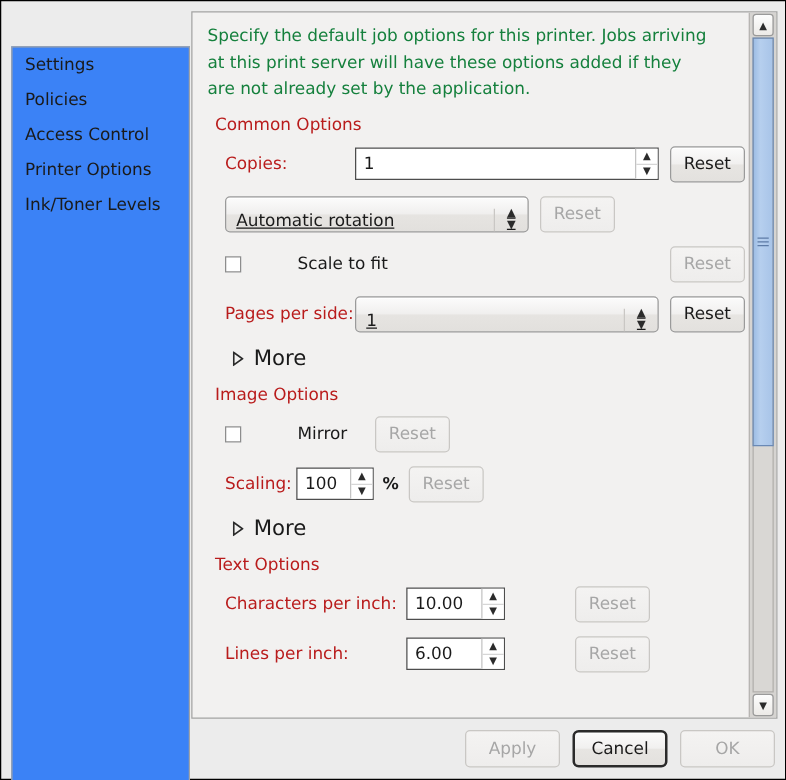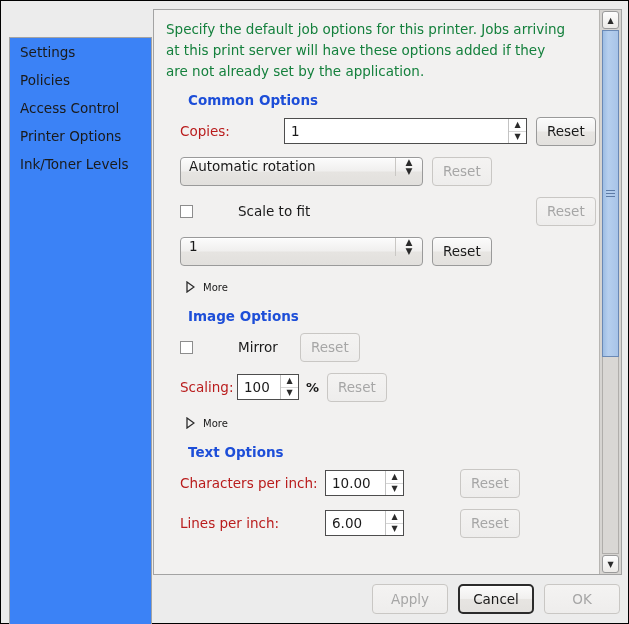--- a/index.html
+++ b/index.html
@@ -70,24 +70,24 @@
     padding: 9px 0 0 12px;
     box-sizing: border-box;
   }
   .intro {
     font-size: 13.5px;
     line-height: 21px;
     color: #15803d;
     width: 400px;
   }
   .section-head {
-    font-weight: bold;
-    font-size: 13.5px;
-    margin: 10px 0 8px 22px;
-    color: #1d4ed8;
+    font-weight: normal;
+    font-size: 13.5px;
+    margin: 10px 0 8px 6px;
+    color: #b91c1c;
   }
 
   
   .row {
     display: flex;
     align-items: center;
     height: 30px;
     margin-bottom: 10px;
     padding-left: 14px;
   }
@@ -130,27 +130,28 @@
     justify-content: center;
     font-size: 8px;
     line-height: 1;
     color: #2b2b2b;
   }
   .spin .arrows span:first-child { border-bottom: 1px solid #d6d6d6; }
 
   
   .combo {
     display: inline-flex;
-    align-items: flex-start;
+    align-items: flex-end;
     height: 29px;
     box-sizing: border-box;
     background: linear-gradient(to bottom, #fcfcfc 0%, #f0efee 48%, #e6e4e1 52%, #e2e0dd 100%);
     border: 1px solid #9a9a9a;
     border-radius: 4px;
     box-shadow: inset 0 1px 0 #ffffff;
+    text-decoration: underline;
   }
   .combo .ctext {
     flex: 1 1 auto;
     padding-left: 8px;
     font-size: 13.5px;
     color: #1a1a1a;
     white-space: nowrap;
     overflow: hidden;
   }
   .combo .carrow {
@@ -216,21 +217,21 @@
   }
   .more .tri {
     width: 0; height: 0;
     border-left: 8px solid transparent;
     border-top: 6px solid transparent;
     border-bottom: 6px solid transparent;
     position: relative;
     margin-right: 9px;
   }
   .more .tri svg { position: absolute; left: -8px; top: -6px; }
-  .more .mlabel { font-size: 10px; }
+  .more .mlabel { font-size: 17px; }
 
   .pct { font-size: 13px; margin: 0 8px 0 7px; font-weight: bold;}
 
   
   .vscroll {
     position: absolute;
     right: 0px;
     top: 0px;
     width: 22px;
     height: 564px;
@@ -356,20 +357,21 @@
 
       <div class="row">
         <div class="check" style="width:347px">
           <span class="box"></span>
           <span class="clabel">Scale to fit</span>
         </div>
         <div class="btn disabled" style="margin-left:9px;">Reset</div>
       </div>
 
       <div class="row">
+        <div class="row-label" style="width:104px">Pages per side:</div>
         <div class="combo" style="width:243px;">
           <div class="ctext">1</div>
           <div class="carrow">
               <b>▲</b>
               <b>▼</b>
             </div>
         </div>
         <div class="btn" style="margin-left:9px;">Reset</div>
       </div>
 

